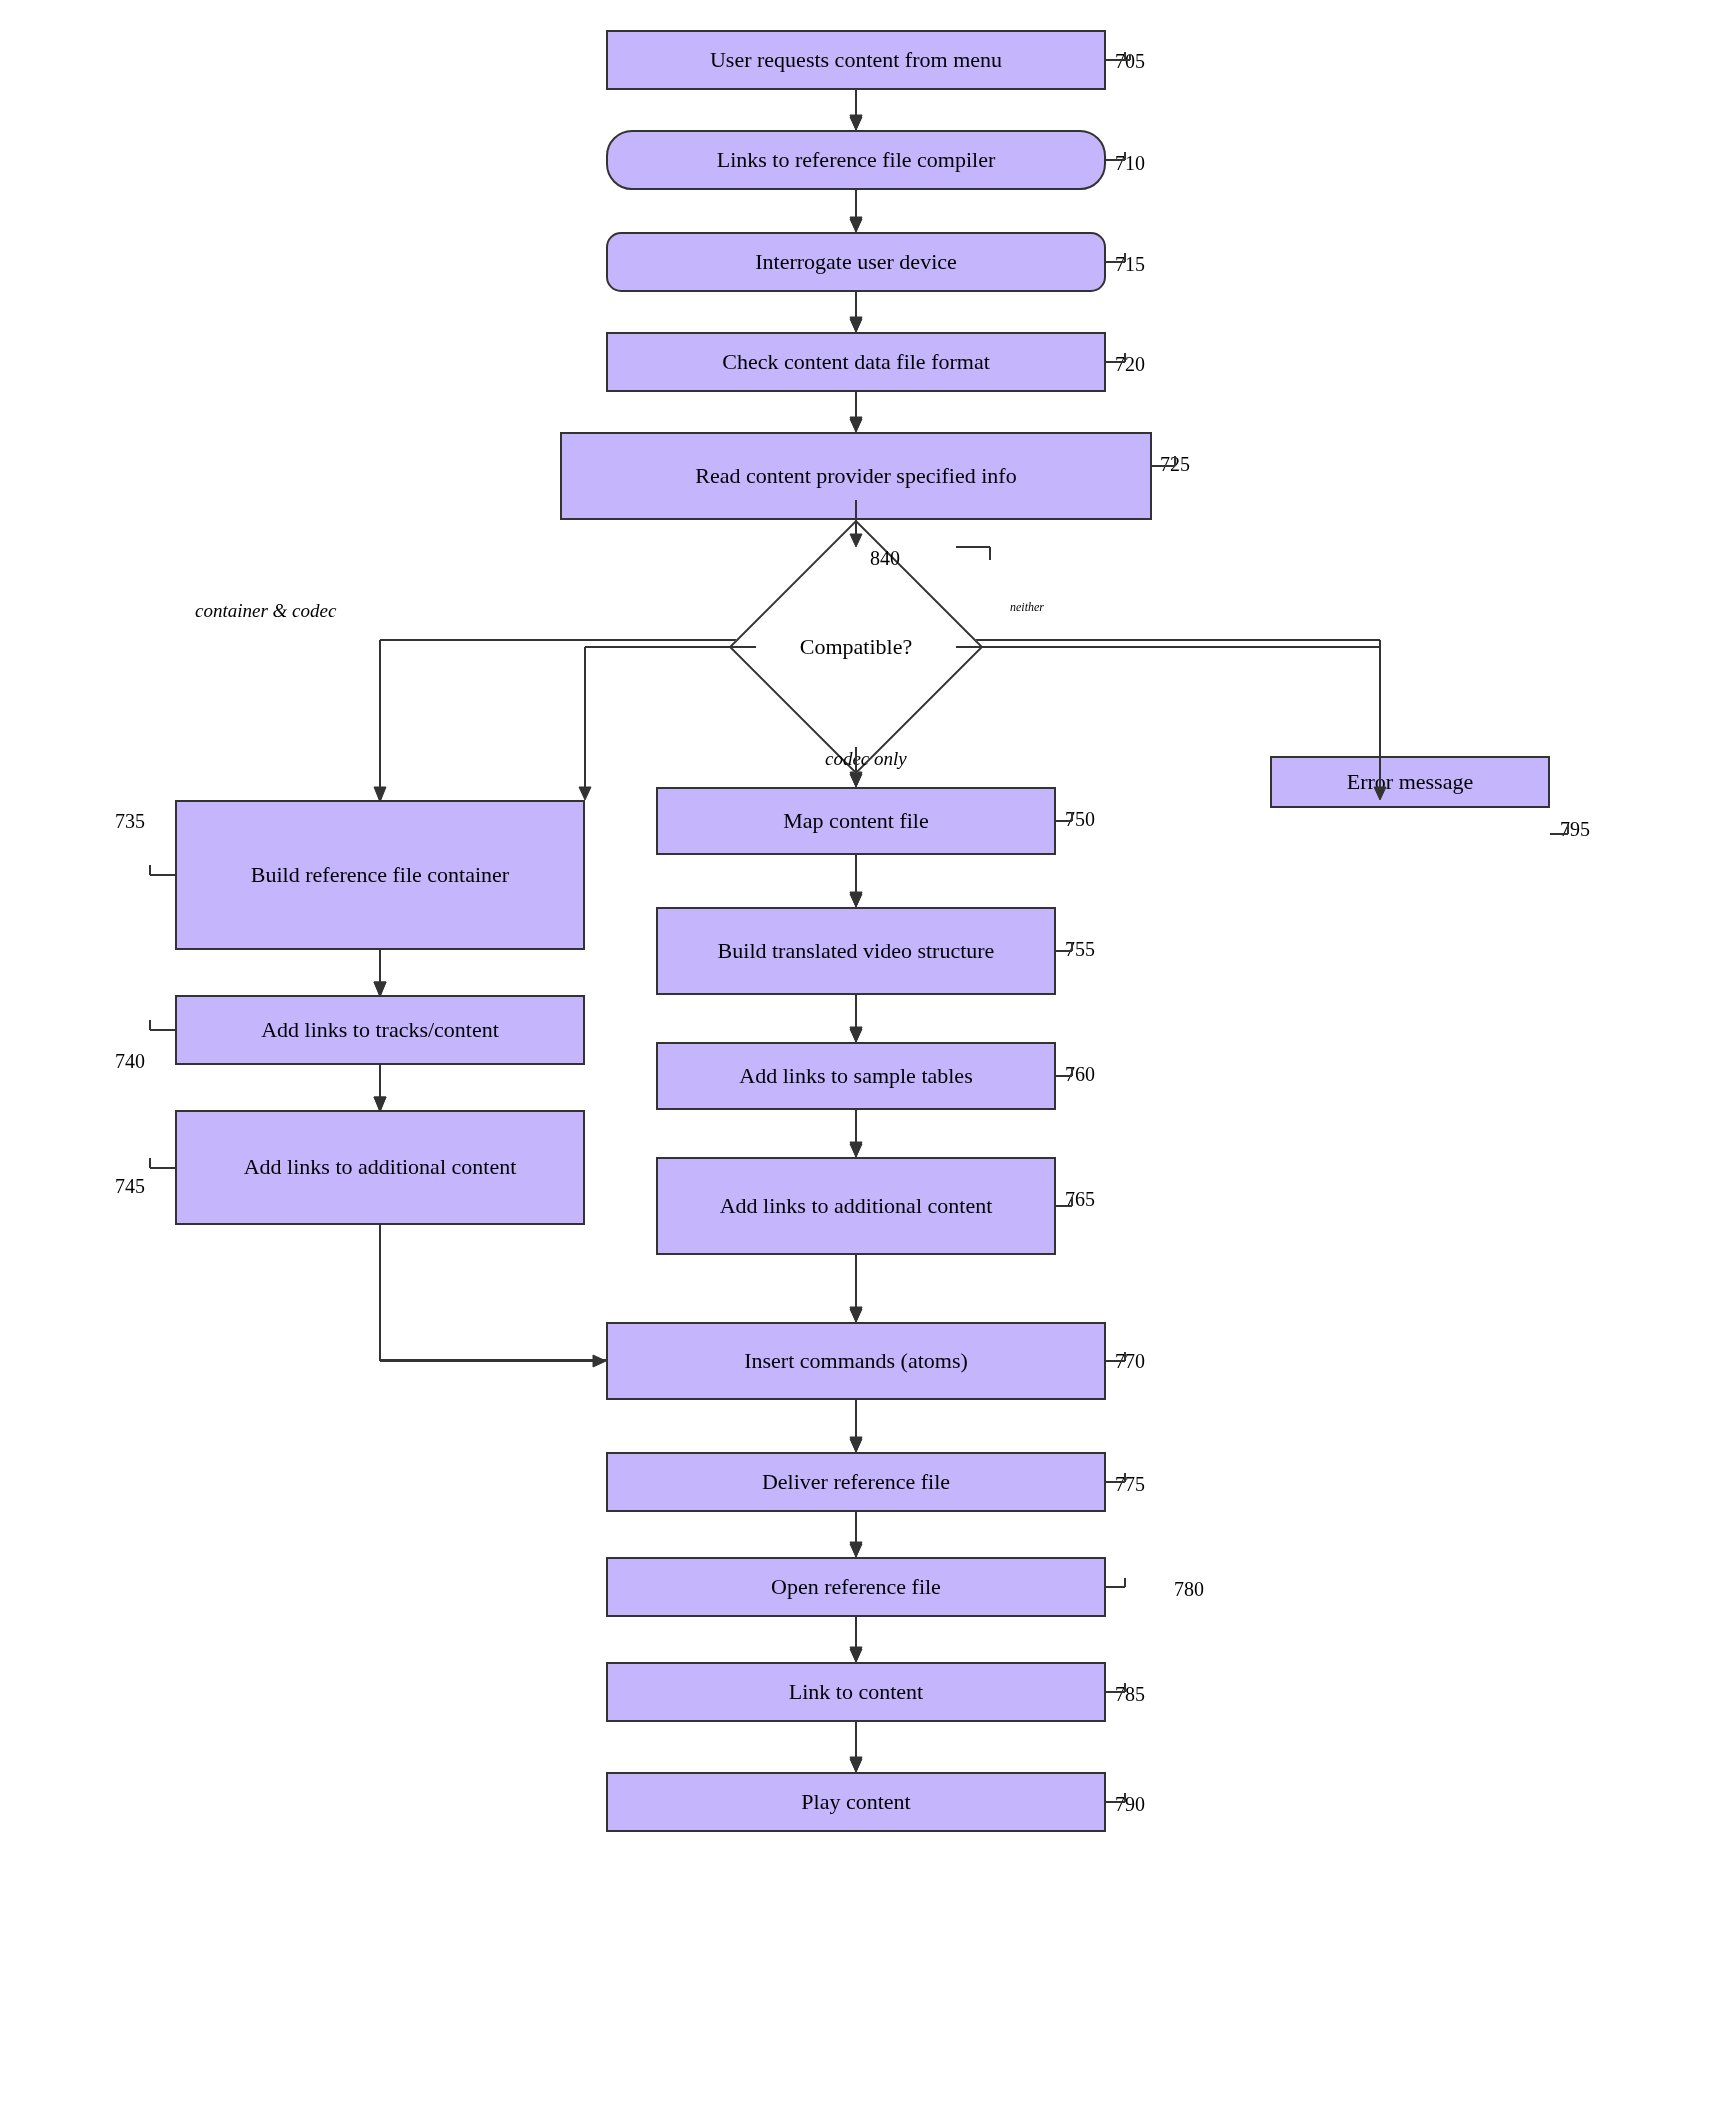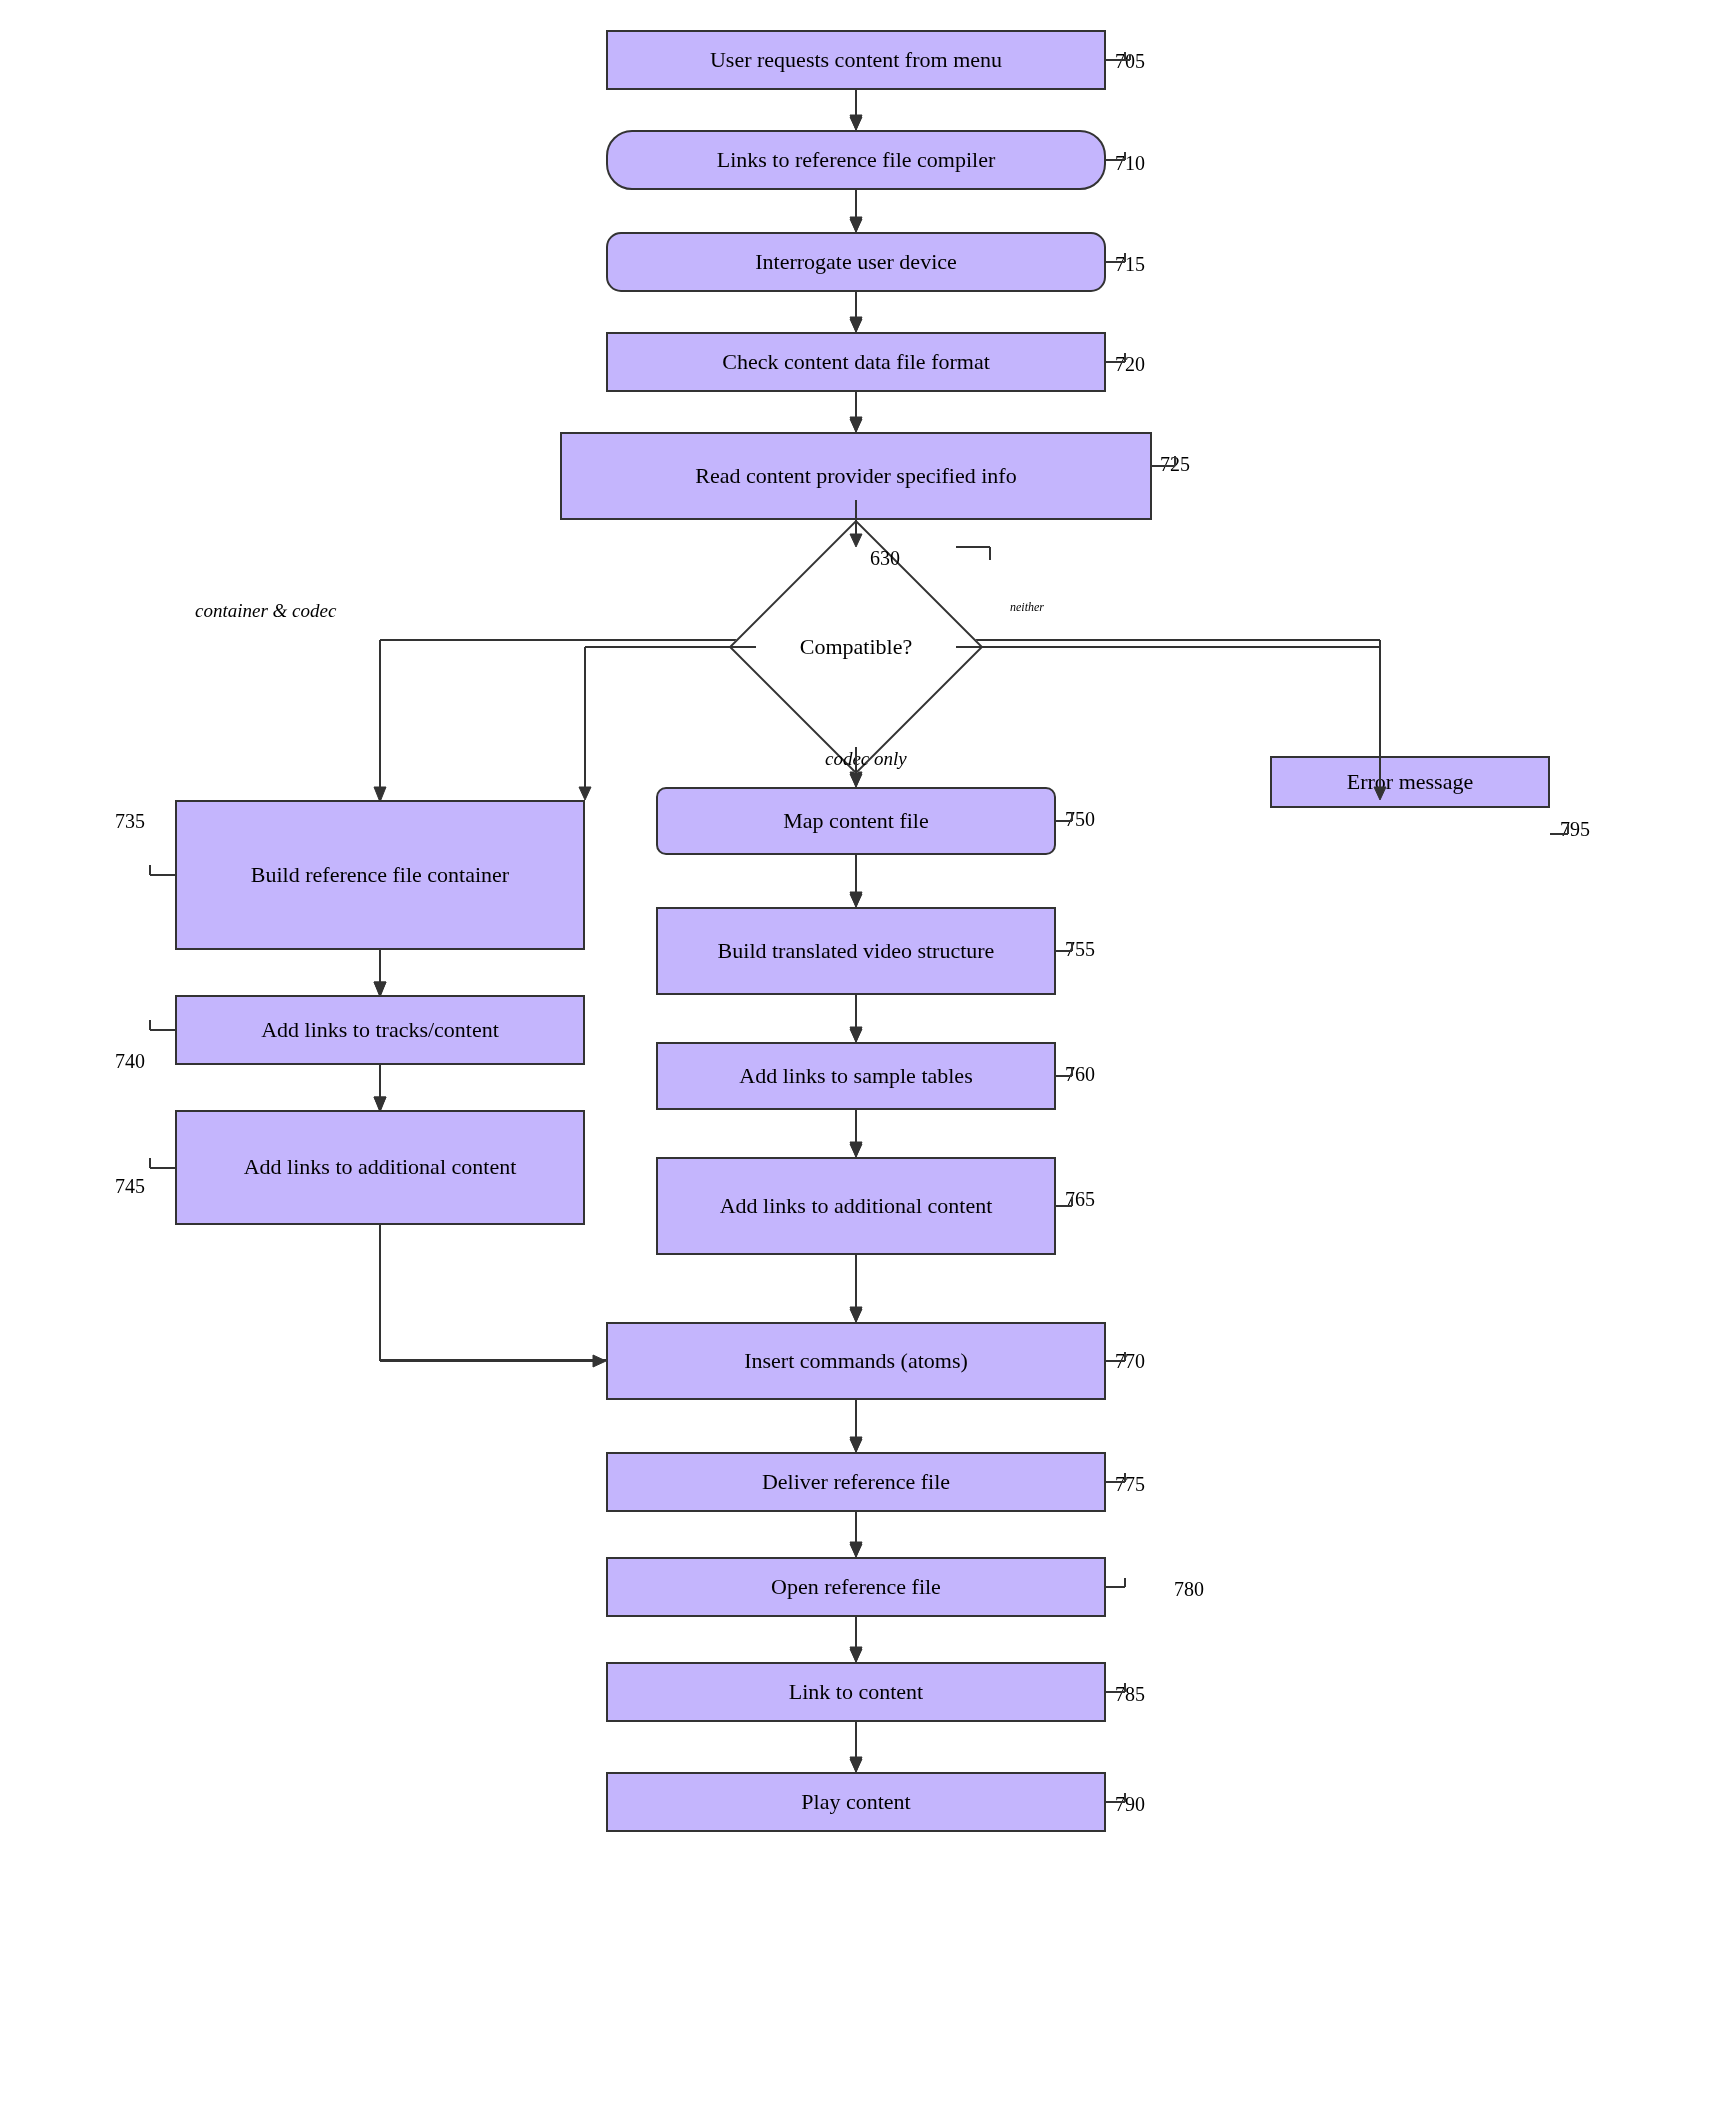--- a/index.html
+++ b/index.html
@@ -183,42 +183,42 @@
 
   <div class="box" style="left:560px; top:432px; width:592px; height:88px;">
     <span>Read content provider specified info</span>
   </div>
   <span class="step-num" style="left:1160px; top:453px;">725</span>
 
   <div class="diamond" style="left:756px; top:547px; width:200px; height:200px;">
     <div class="diamond-inner"></div>
     <span class="diamond-text">Compatible?</span>
   </div>
-  <span class="step-num" style="left:870px; top:547px;">630</span>
+  <span class="step-num" style="left:870px; top:547px;">840</span>
 
   <span class="label" style="left:195px; top:600px; font-style:italic; font-size:19px;">container &amp; codec</span>
   <span class="label" style="left:825px; top:748px; font-style:italic; font-size:19px;">codec only</span>
   <span class="label" style="left:1010px; top:600px; font-style:italic; font-size:12px;">neither</span>
 
   <div class="box" style="left:175px; top:800px; width:410px; height:150px;">
     <span>Build reference file container</span>
   </div>
   <span class="step-num" style="left:115px; top:810px;">735</span>
 
   <div class="box" style="left:175px; top:995px; width:410px; height:70px;">
     <span>Add links to tracks/content</span>
   </div>
   <span class="step-num" style="left:115px; top:1050px;">740</span>
 
   <div class="box" style="left:175px; top:1110px; width:410px; height:115px;">
     <span>Add links to additional content</span>
   </div>
   <span class="step-num" style="left:115px; top:1175px;">745</span>
 
-  <div class="box" style="left:656px; top:787px; width:400px; height:68px;border-radius:10px;">
+  <div class="box" style="left:656px; top:787px; width:400px; height:68px;">
     <span>Map content file</span>
   </div>
   <span class="step-num" style="left:1065px; top:808px;">750</span>
 
   <div class="box" style="left:656px; top:907px; width:400px; height:88px;">
     <span>Build translated video structure</span>
   </div>
   <span class="step-num" style="left:1065px; top:938px;">755</span>
 
   <div class="box" style="left:656px; top:1042px; width:400px; height:68px;">

